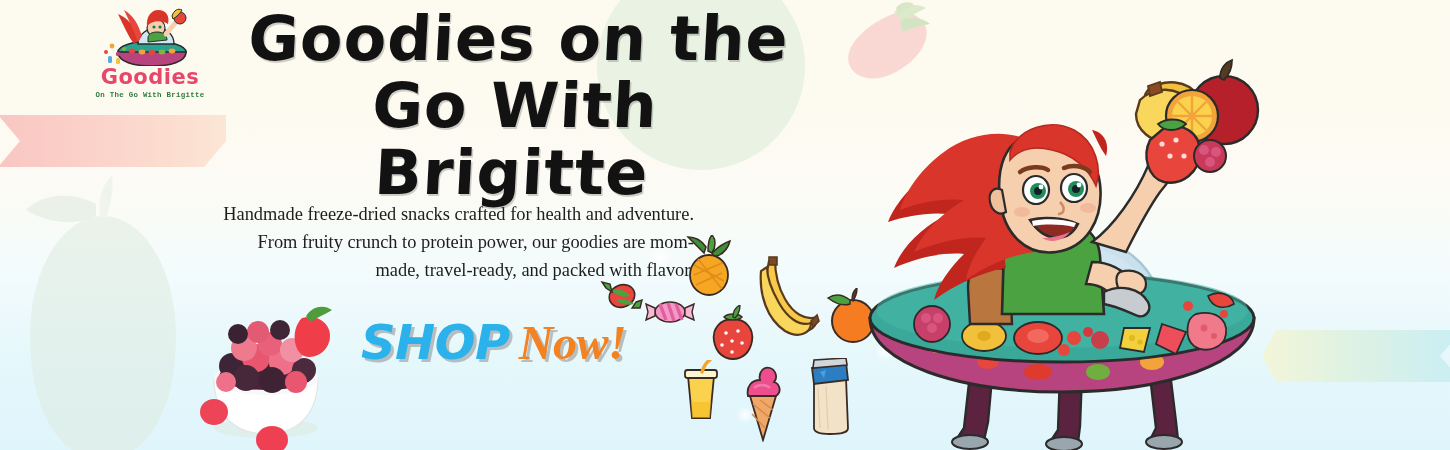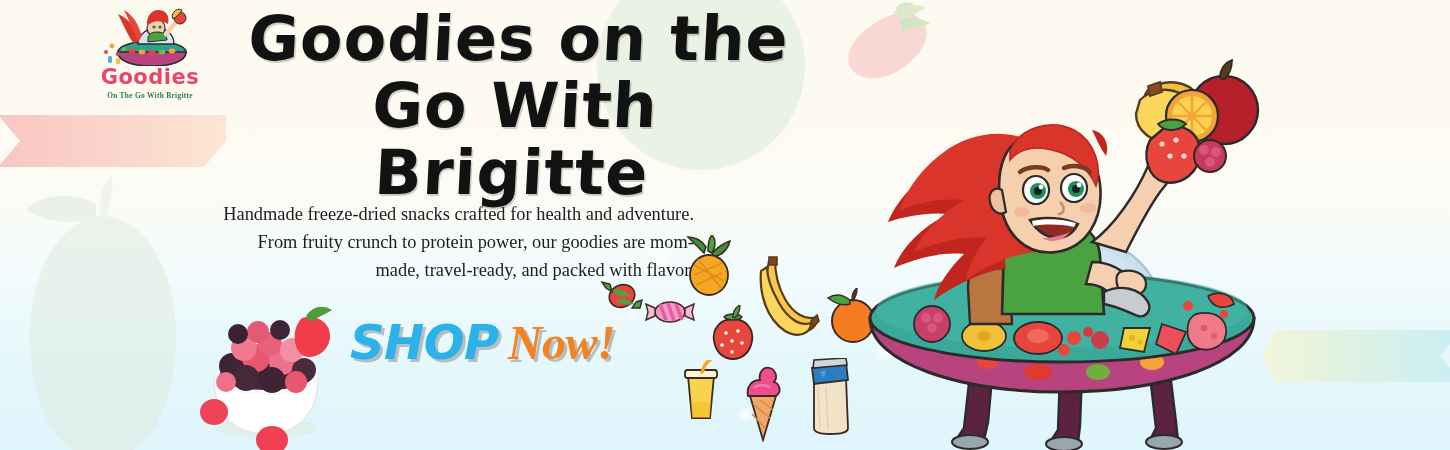--- a/index.html
+++ b/index.html
@@ -74,21 +74,21 @@
   .logo-word {
     font-family: "DejaVu Sans", sans-serif;
     font-weight: bold;
     font-size: 21px;
     letter-spacing: .5px;
     color: #e8476c;
     line-height: 1;
     margin-top: 1px;
   }
   .logo-sub {
-    font-family: Liberation Serif, serif;
+    font-family: Liberation Mono, monospace;
     font-weight: bold;
     font-size: 7.4px;
     letter-spacing: .3px;
     color: #2f7d3f;
     margin-top: 3px;
   }
 
   
   .headline {
     position: absolute;
@@ -124,21 +124,21 @@
     font-family: "DejaVu Sans", sans-serif;
     font-weight: bold;
     font-style: italic;
     font-size: 48px;
     letter-spacing: -.5px;
     line-height: 1;
     white-space: nowrap;
     cursor: pointer;
     text-shadow: 3px 3px 0 rgba(120,120,120,.45);
   }
-  .cta .shop { color: #2bb2ea; }
+  .cta .shop { color: #2bb2ea; margin-left: 11px; }
   .cta .now  { color: #f58220; margin-left: 9px; font-family: Liberation Serif, serif; }
 
   
   .berry-bowl { position: absolute; left: 186px; top: 300px; width: 160px; height: 150px; }
 
   
   .icon-float { position: absolute; }
 
   
   .hero { position: absolute; left: 852px; top: 56px; width: 412px; height: 394px; }

